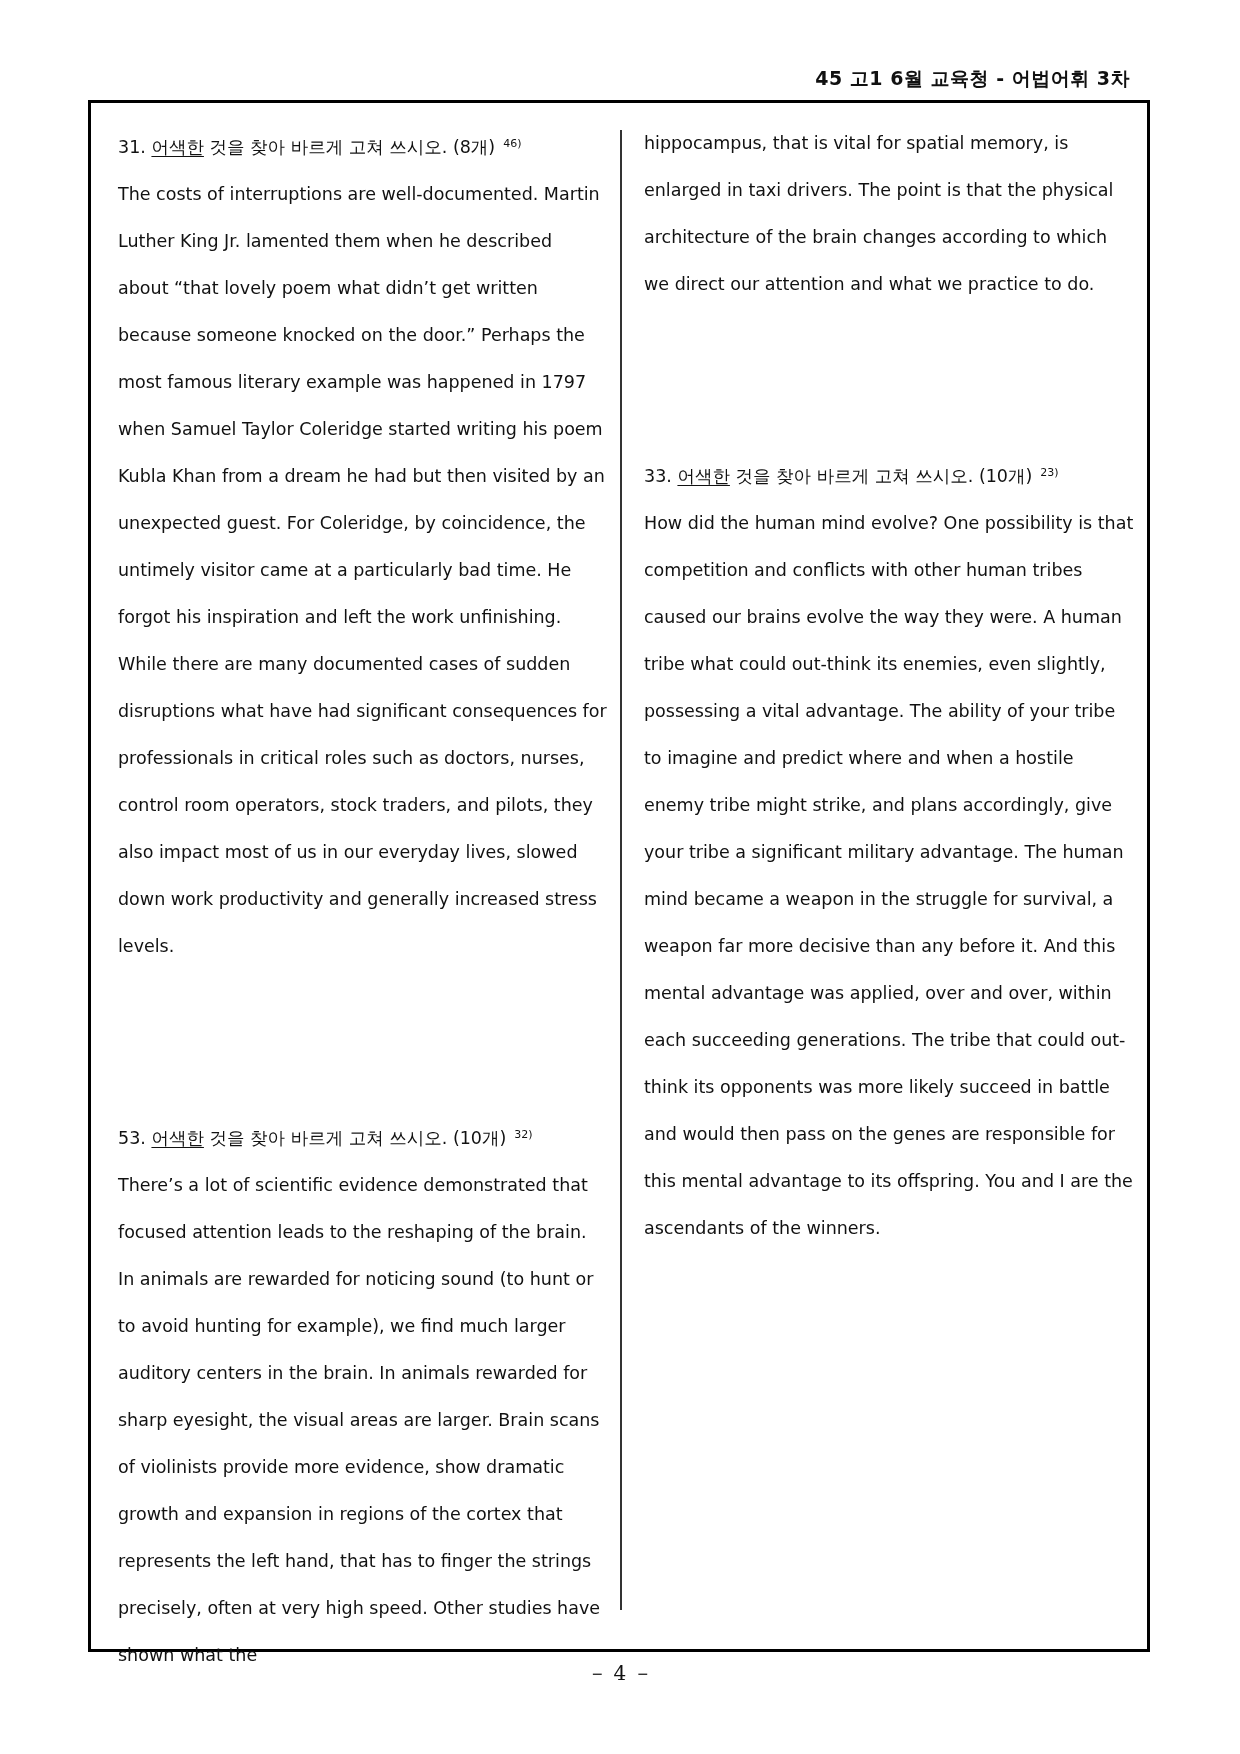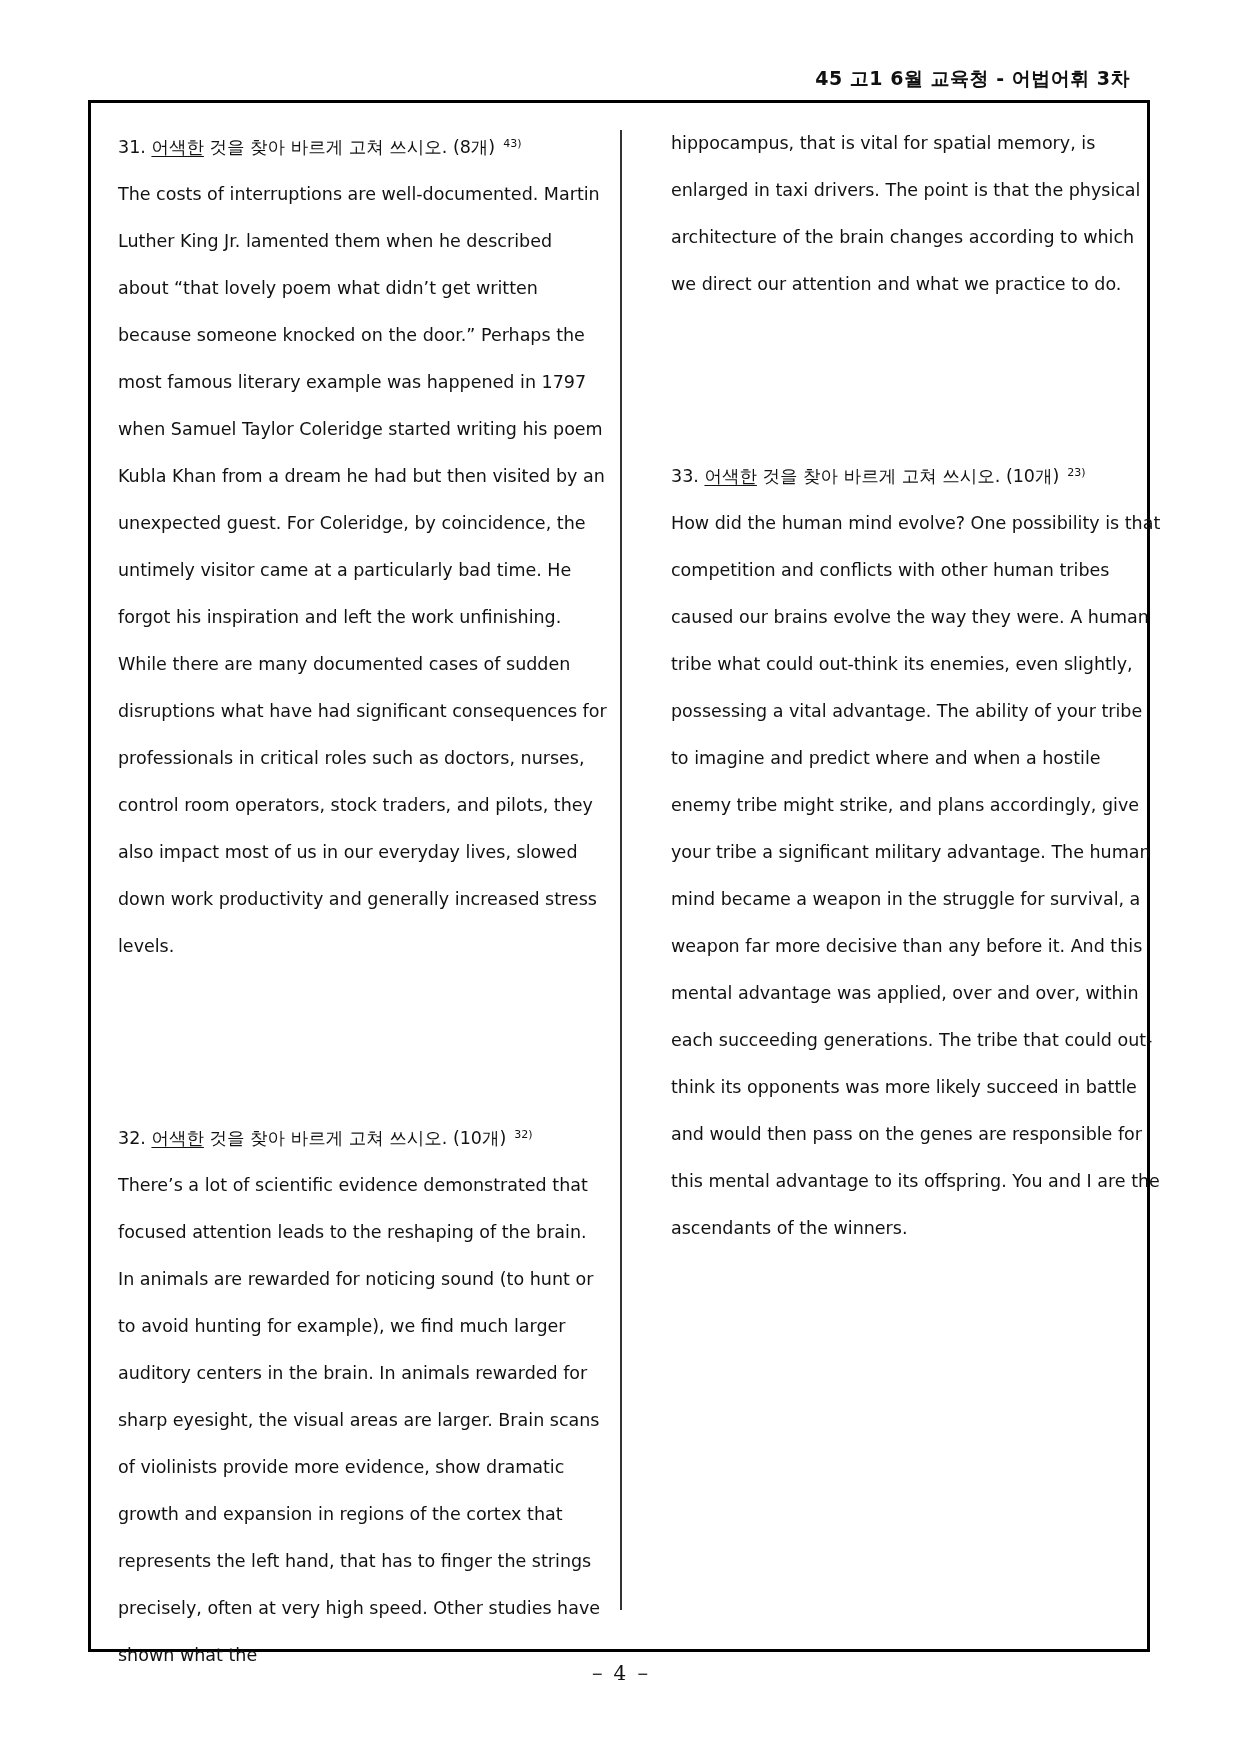--- a/index.html
+++ b/index.html
@@ -2,21 +2,21 @@
 <html><head>
 <meta charset="utf-8">
 <style>
   html, body { margin:0; padding:0; background:#ffffff; }
   body { width:1240px; height:1754px; position:relative; font-family:"DejaVu Sans", "Liberation Sans", sans-serif; color:#111; }
   .header { position:absolute; right:110px; top:66px; font-size:19px; font-weight:bold; letter-spacing:0.5px; }
   .frame { position:absolute; left:88px; top:100px; width:1062px; height:1552px; border:3px solid #000; box-sizing:border-box; }
   .divider { position:absolute; left:620px; top:130px; width:2px; height:1480px; background:#333; }
   .col { position:absolute; top:120px; width:490px; font-size:17.5px; line-height:47px; }
   .col.left { left:118px; }
-  .col.right { left:644px;margin-left:27px; }
+  .col.right { left:644px; }
   .q-title { white-space:nowrap; }
   .q-title .kw { font-weight:normal; text-decoration:underline; text-underline-offset:3px; }
   .q-title sup { font-size:11px; vertical-align:6px; margin-left:8px; }
   .para { text-align:left; }
   .spacer { height:94px; }
   .spacer.big { height:141px; }
   .footer { position:absolute; top:1660px; left:0; width:1240px; text-align:center; font-family:"DejaVu Serif", serif; font-size:20px; }
 </style>
 </head>
 <body>
@@ -24,26 +24,26 @@
 <div class="header">45 고1 6월 교육청 - 어법어휘 3차</div>
 
 <div class="frame"></div>
 <div class="divider"></div>
 
 <div class="col left">
   <div class="q-title">
     <span>31.</span>
     <span class="kw">어색한</span>
     <span>것을 찾아 바르게 고쳐 쓰시오.</span>
-    <span>(8개)</span><sup>43)</sup>
+    <span>(8개)</span><sup>46)</sup>
   </div>
   <div class="para">The costs of interruptions are well-documented. Martin Luther King Jr. lamented them when he described about “that lovely poem what didn’t get written because someone knocked on the door.” Perhaps the most famous literary example was happened in 1797 when Samuel Taylor Coleridge started writing his poem Kubla Khan from a dream he had but then visited by an unexpected guest. For Coleridge, by coincidence, the untimely visitor came at a particularly bad time. He forgot his inspiration and left the work unfinishing. While there are many documented cases of sudden disruptions what have had significant consequences for professionals in critical roles such as doctors, nurses, control room operators, stock traders, and pilots, they also impact most of us in our everyday lives, slowed down work productivity and generally increased stress levels.</div>
   <div class="spacer big"></div>
   <div class="q-title">
-    <span>32.</span>
+    <span>53.</span>
     <span class="kw">어색한</span>
     <span>것을 찾아 바르게 고쳐 쓰시오.</span>
     <span>(10개)</span><sup>32)</sup>
   </div>
   <div class="para">There’s a lot of scientific evidence demonstrated that focused attention leads to the reshaping of the brain. In animals are rewarded for noticing sound (to hunt or to avoid hunting for example), we find much larger auditory centers in the brain. In animals rewarded for sharp eyesight, the visual areas are larger. Brain scans of violinists provide more evidence, show dramatic growth and expansion in regions of the cortex that represents the left hand, that has to finger the strings precisely, often at very high speed. Other studies have shown what the</div>
 </div>
 
 <div class="col right">
   <div class="para">hippocampus, that is vital for spatial memory, is enlarged in taxi drivers. The point is that the physical architecture of the brain changes according to which we direct our attention and what we practice to do.</div>
   <div class="spacer big"></div>

